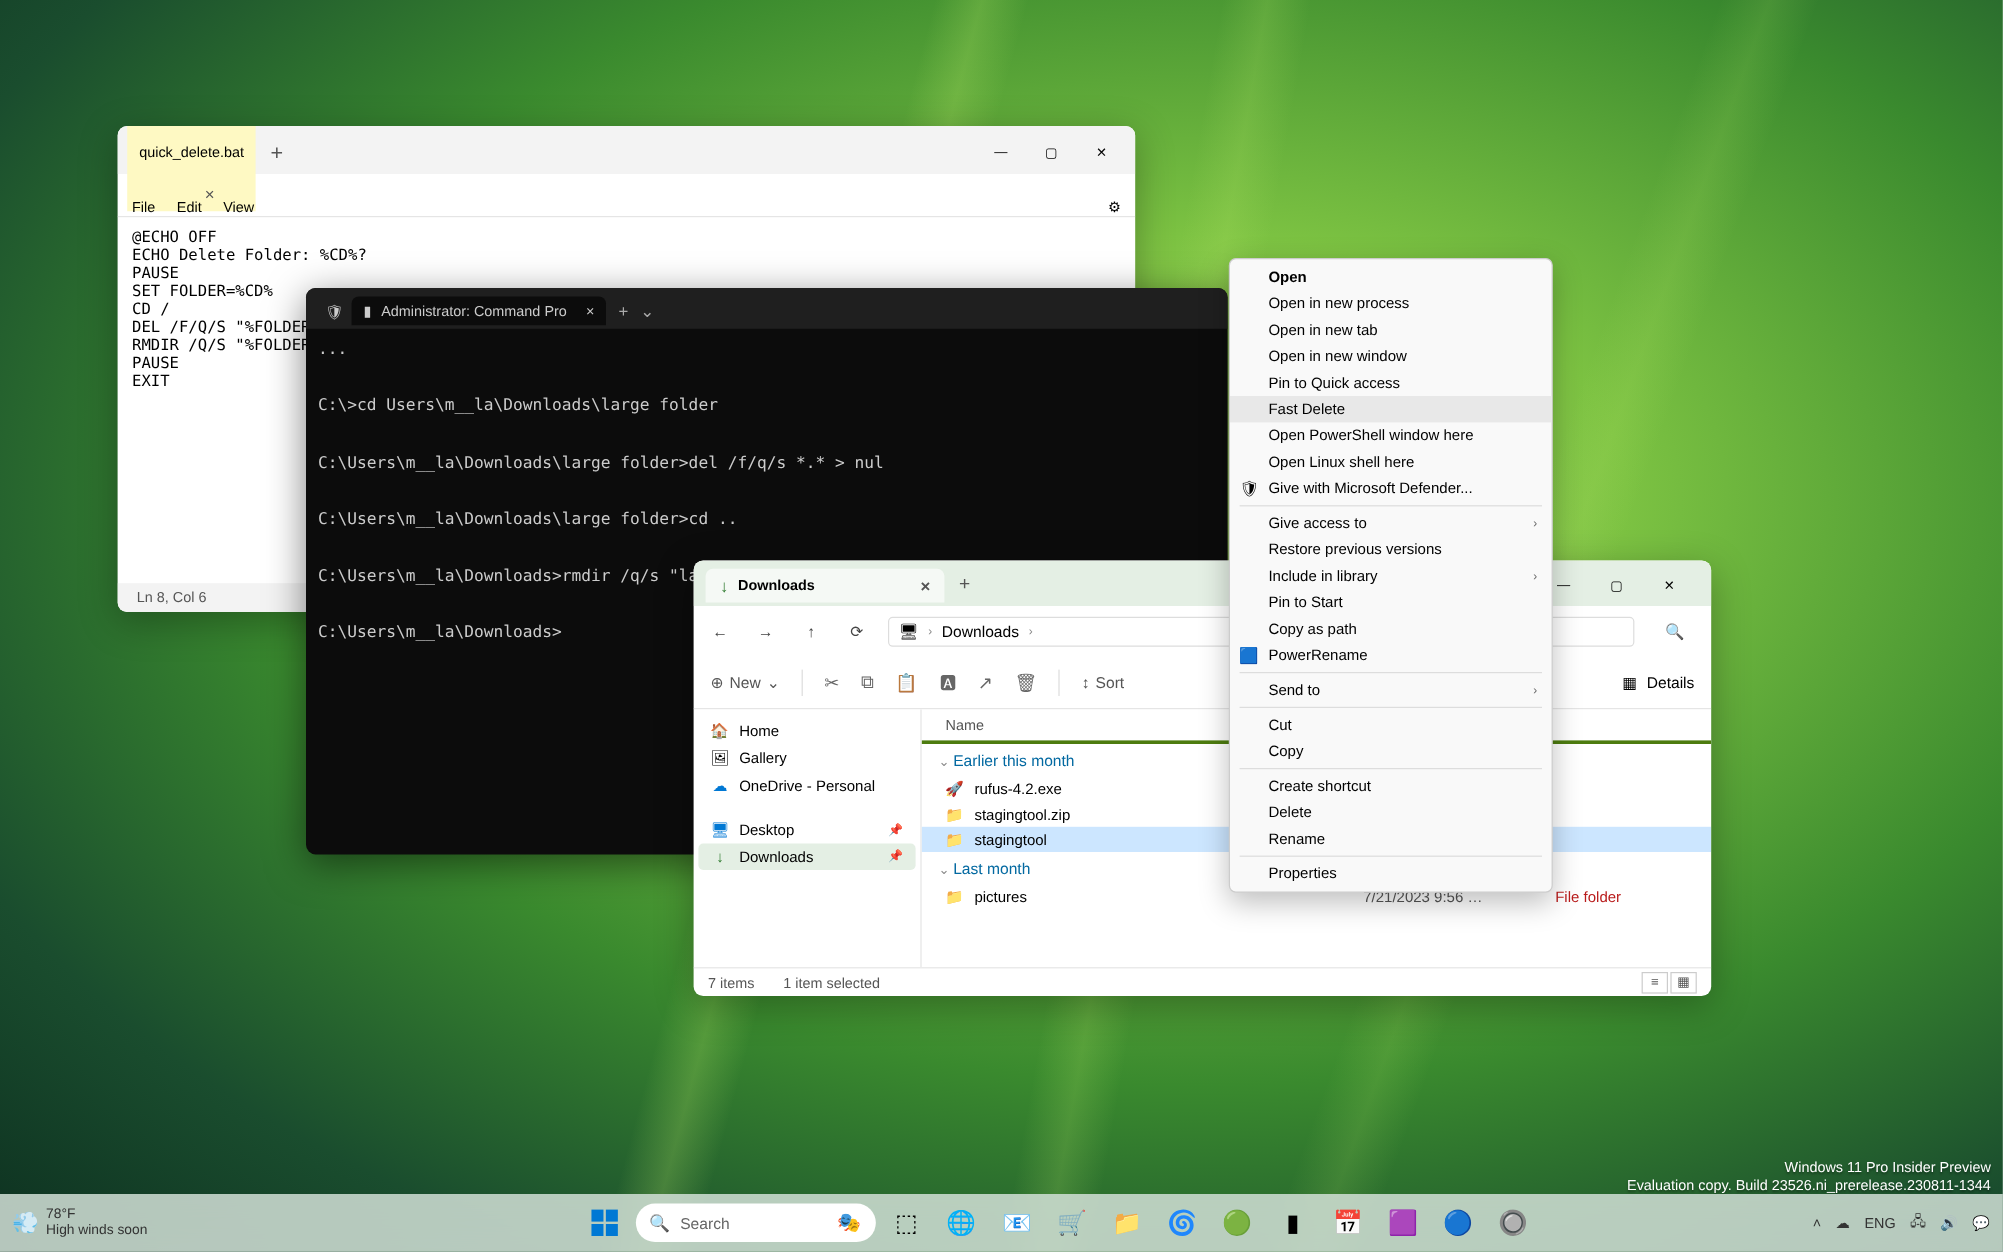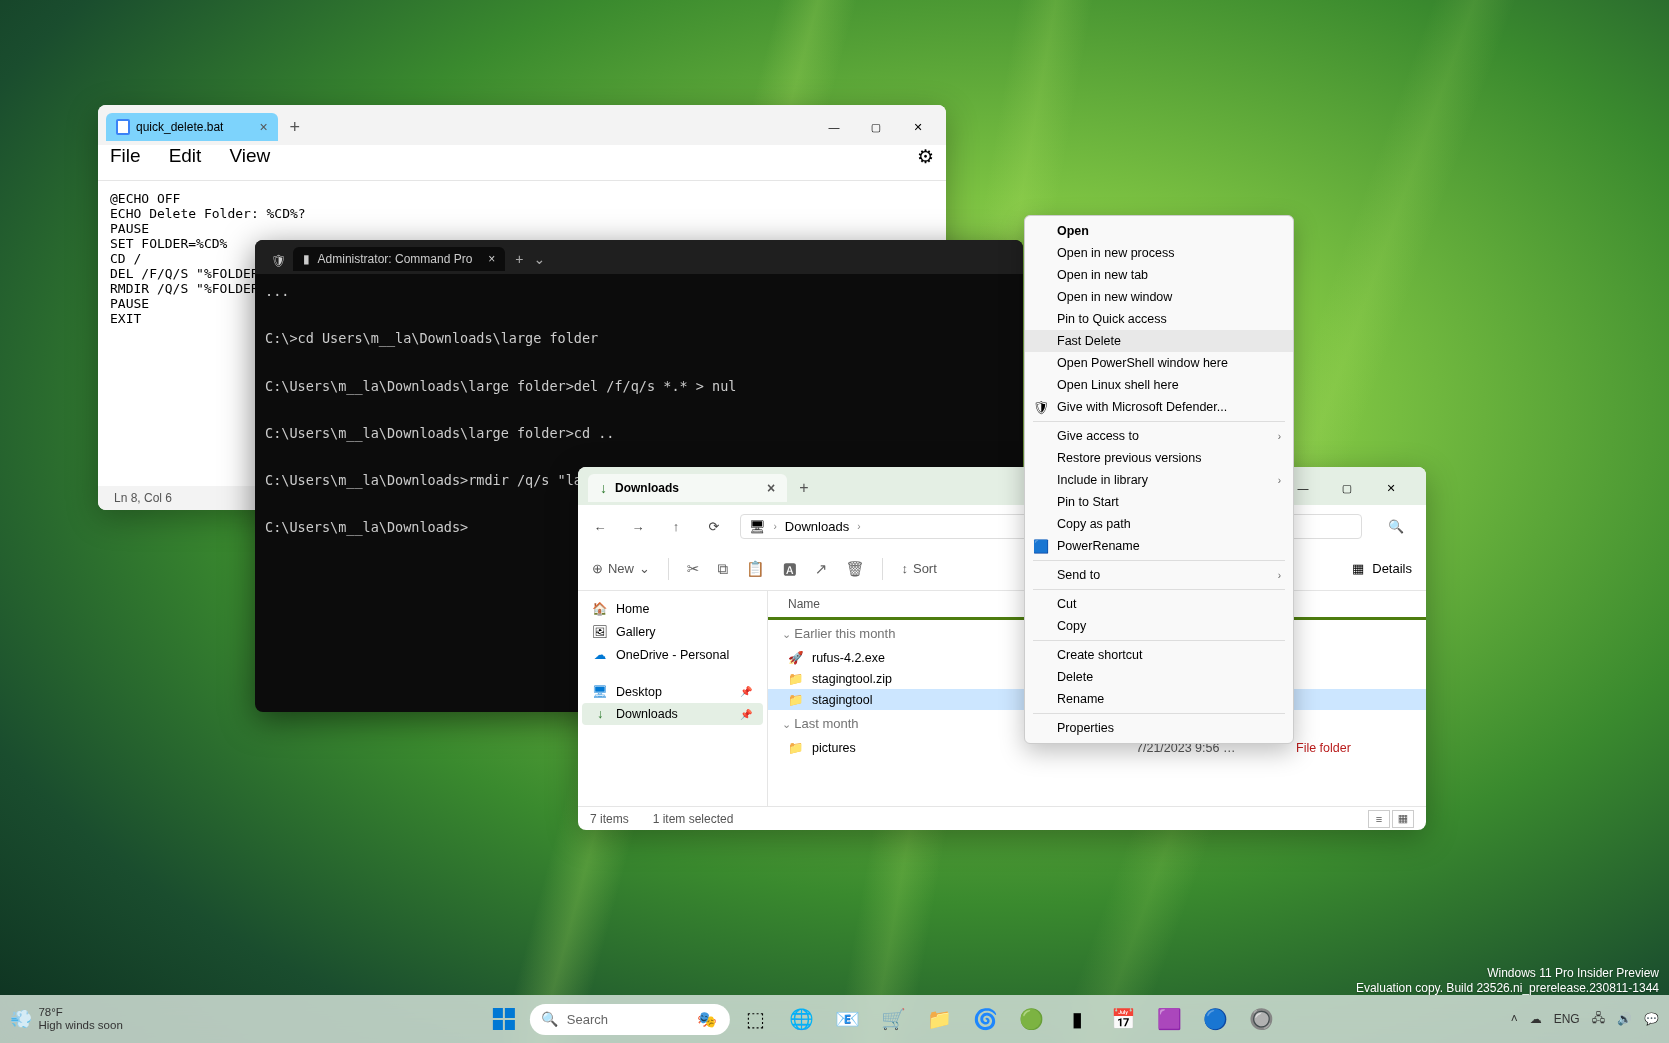--- a/index.html
+++ b/index.html
@@ -15,28 +15,28 @@
     linear-gradient(110deg, transparent 70%, rgba(180,230,100,0.15) 72%, transparent 74%);
 }
 
 
 .notepad {
   position: absolute; left: 98px; top: 105px; width: 848px; height: 405px;
   background: #fff; border-radius: 8px; box-shadow: 0 8px 32px rgba(0,0,0,0.3);
   display: flex; flex-direction: column; overflow: hidden;
 }
 .np-tabs { height: 40px; background: #f3f3f3; display: flex; align-items: center; padding: 4px 8px 0; }
-.np-tab { display: flex; align-items: center; gap: 6px; background: #7dd3fc; border-radius: 6px 6px 0 0; padding: 6px 10px; font-size: 12px; }
+.np-tab { display: flex; align-items: center; gap: 20px; background: #fef9c3; border-radius: 6px 6px 0 0; padding: 6px 10px; font-size: 12px; flex-direction: column; }
 .np-tab .doc-icon { width: 14px; height: 16px; background: #3b82f6; border-radius: 2px; position: relative; }
 .np-tab .doc-icon::after { content:""; position:absolute; inset:2px; background:#fff; }
 .np-tab .close { margin-left: 30px; font-size: 14px; color: #555; cursor: pointer; }
 .np-newtab { margin-left: 12px; font-size: 18px; color: #555; cursor: pointer; }
 .np-ctrls { margin-left: auto; display: flex; gap: 2px; }
 .np-ctrls span { width: 40px; height: 28px; display: flex; align-items: center; justify-content: center; font-size: 11px; cursor: pointer; }
-.np-menu { height: 36px; display: flex; align-items: flex-start; padding: 0 12px; gap: 28px; font-size: 19px; border-bottom: 1px solid #e5e5e5; }
+.np-menu { height: 36px; display: flex; align-items: flex-end; padding: 0 12px; gap: 18px; font-size: 12px; border-bottom: 1px solid #e5e5e5; }
 .np-menu span { cursor: pointer; }
 .np-menu .gear { margin-left: auto; }
 .np-body { flex: 1; padding: 10px 12px; font-family: Consolas, monospace; font-size: 13px; white-space: pre; }
 .np-status { height: 24px; background: #f3f3f3; font-size: 12px; color: #555; display: flex; align-items: center; padding: 0 16px; }
 
 
 .terminal {
   position: absolute; left: 255px; top: 240px; width: 768px; height: 472px;
   background: #0c0c0c; border-radius: 8px; box-shadow: 0 8px 32px rgba(0,0,0,0.5);
   display: flex; flex-direction: column; overflow: hidden; color: #ccc;
@@ -76,21 +76,21 @@
 .ex-main { flex: 1; display: flex; overflow: hidden; }
 .ex-side { width: 190px; border-right: 1px solid #e5e5e5; padding: 6px 4px; overflow: auto; }
 .ex-side .sitem { display: flex; align-items: center; gap: 8px; padding: 4px 10px; font-size: 12.5px; cursor: pointer; border-radius: 4px; }
 .ex-side .sitem.active { background: #e4efe4; }
 .ex-side .sitem .sicon { width: 16px; text-align: center; }
 .ex-side .sitem .pin { margin-left: auto; color: #999; font-size: 10px; }
 .ex-side .spacer { height: 14px; }
 .ex-list { flex: 1; display: flex; flex-direction: column; overflow: auto; }
 .ex-head { display: flex; padding: 6px 20px; font-size: 12px; color: #555; border-bottom: 3px solid #4d7c0f; }
 .ex-head .col-name { flex: 1; }
-.ex-group { padding: 6px 14px; font-size: 13px; color: #737373; cursor: pointer; }
+.ex-group { padding: 6px 14px; font-size: 13px; color: #0369a1; cursor: pointer; }
 .ex-group::before { content: "⌄ "; font-size: 11px; color: #888; }
 .ex-row { display: flex; align-items: center; padding: 3px 20px; font-size: 12.5px; cursor: pointer; }
 .ex-row.selected { background: #cce6ff; }
 .ex-row .ricon { width: 18px; margin-right: 6px; }
 .ex-row .rname { flex: 1; }
 .ex-row .rdate { width: 160px; color: #555; }
 .ex-row .rtype { width: 110px; color: #b91c1c; }
 .ex-status { height: 24px; border-top: 1px solid #e5e5e5; display: flex; align-items: center; padding: 0 12px; gap: 24px; font-size: 12px; color: #555; }
 .ex-status .view-btns { margin-left: auto; display: flex; gap: 2px; }
 .ex-status .view-btns span { width: 22px; height: 18px; border: 1px solid #ccc; display: flex; align-items: center; justify-content: center; font-size: 11px; cursor: pointer; }

